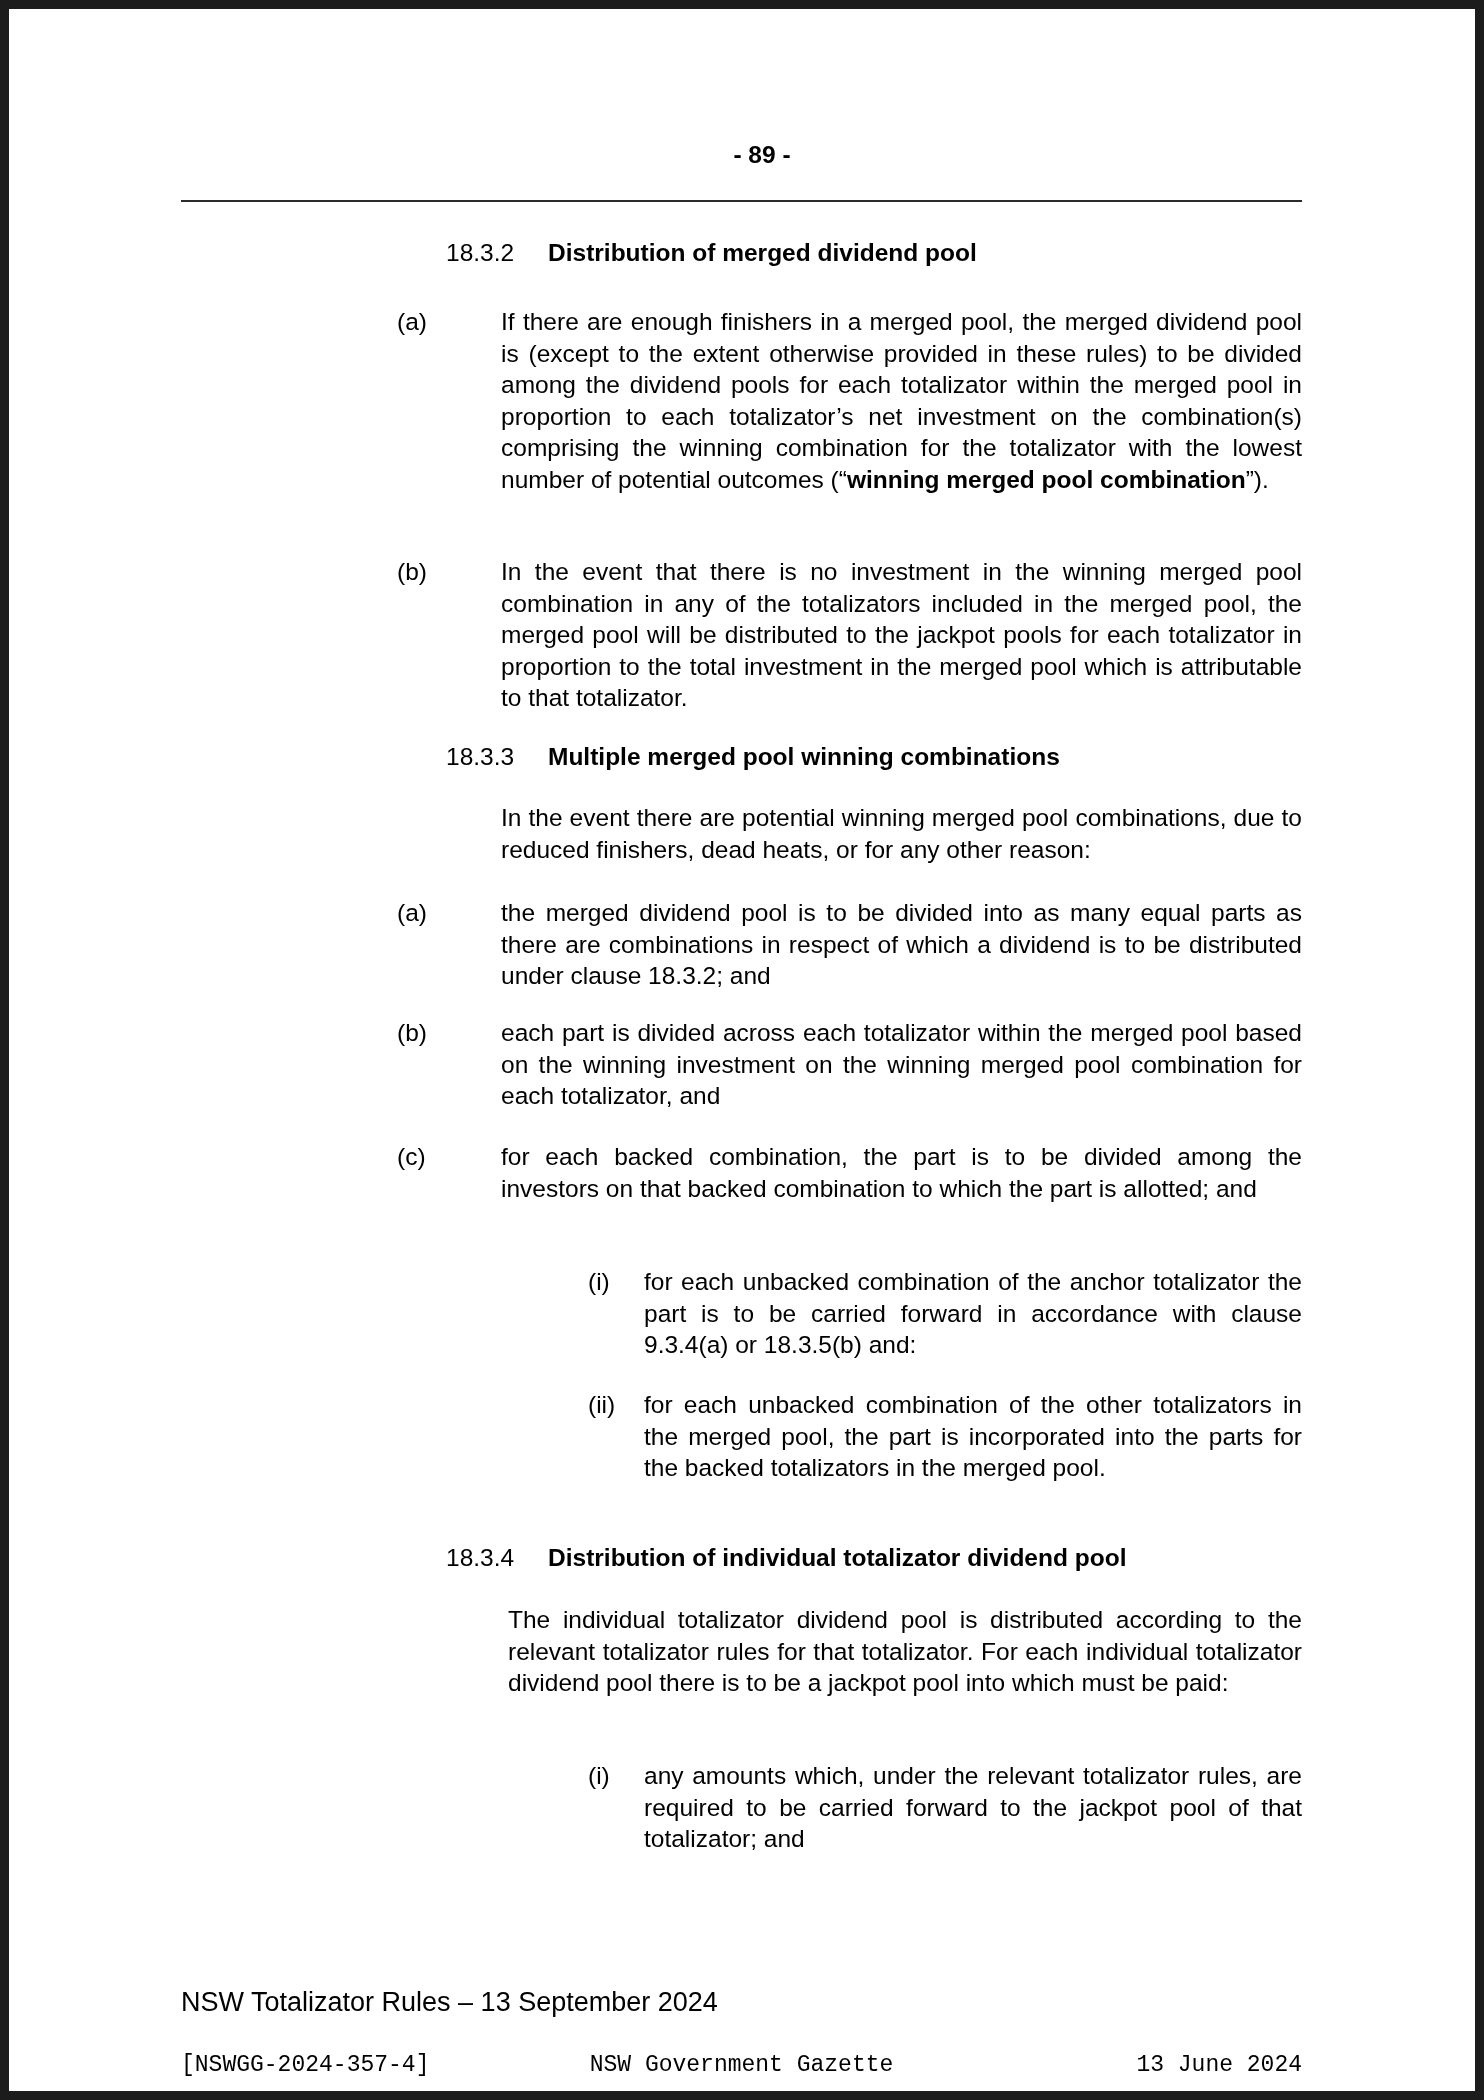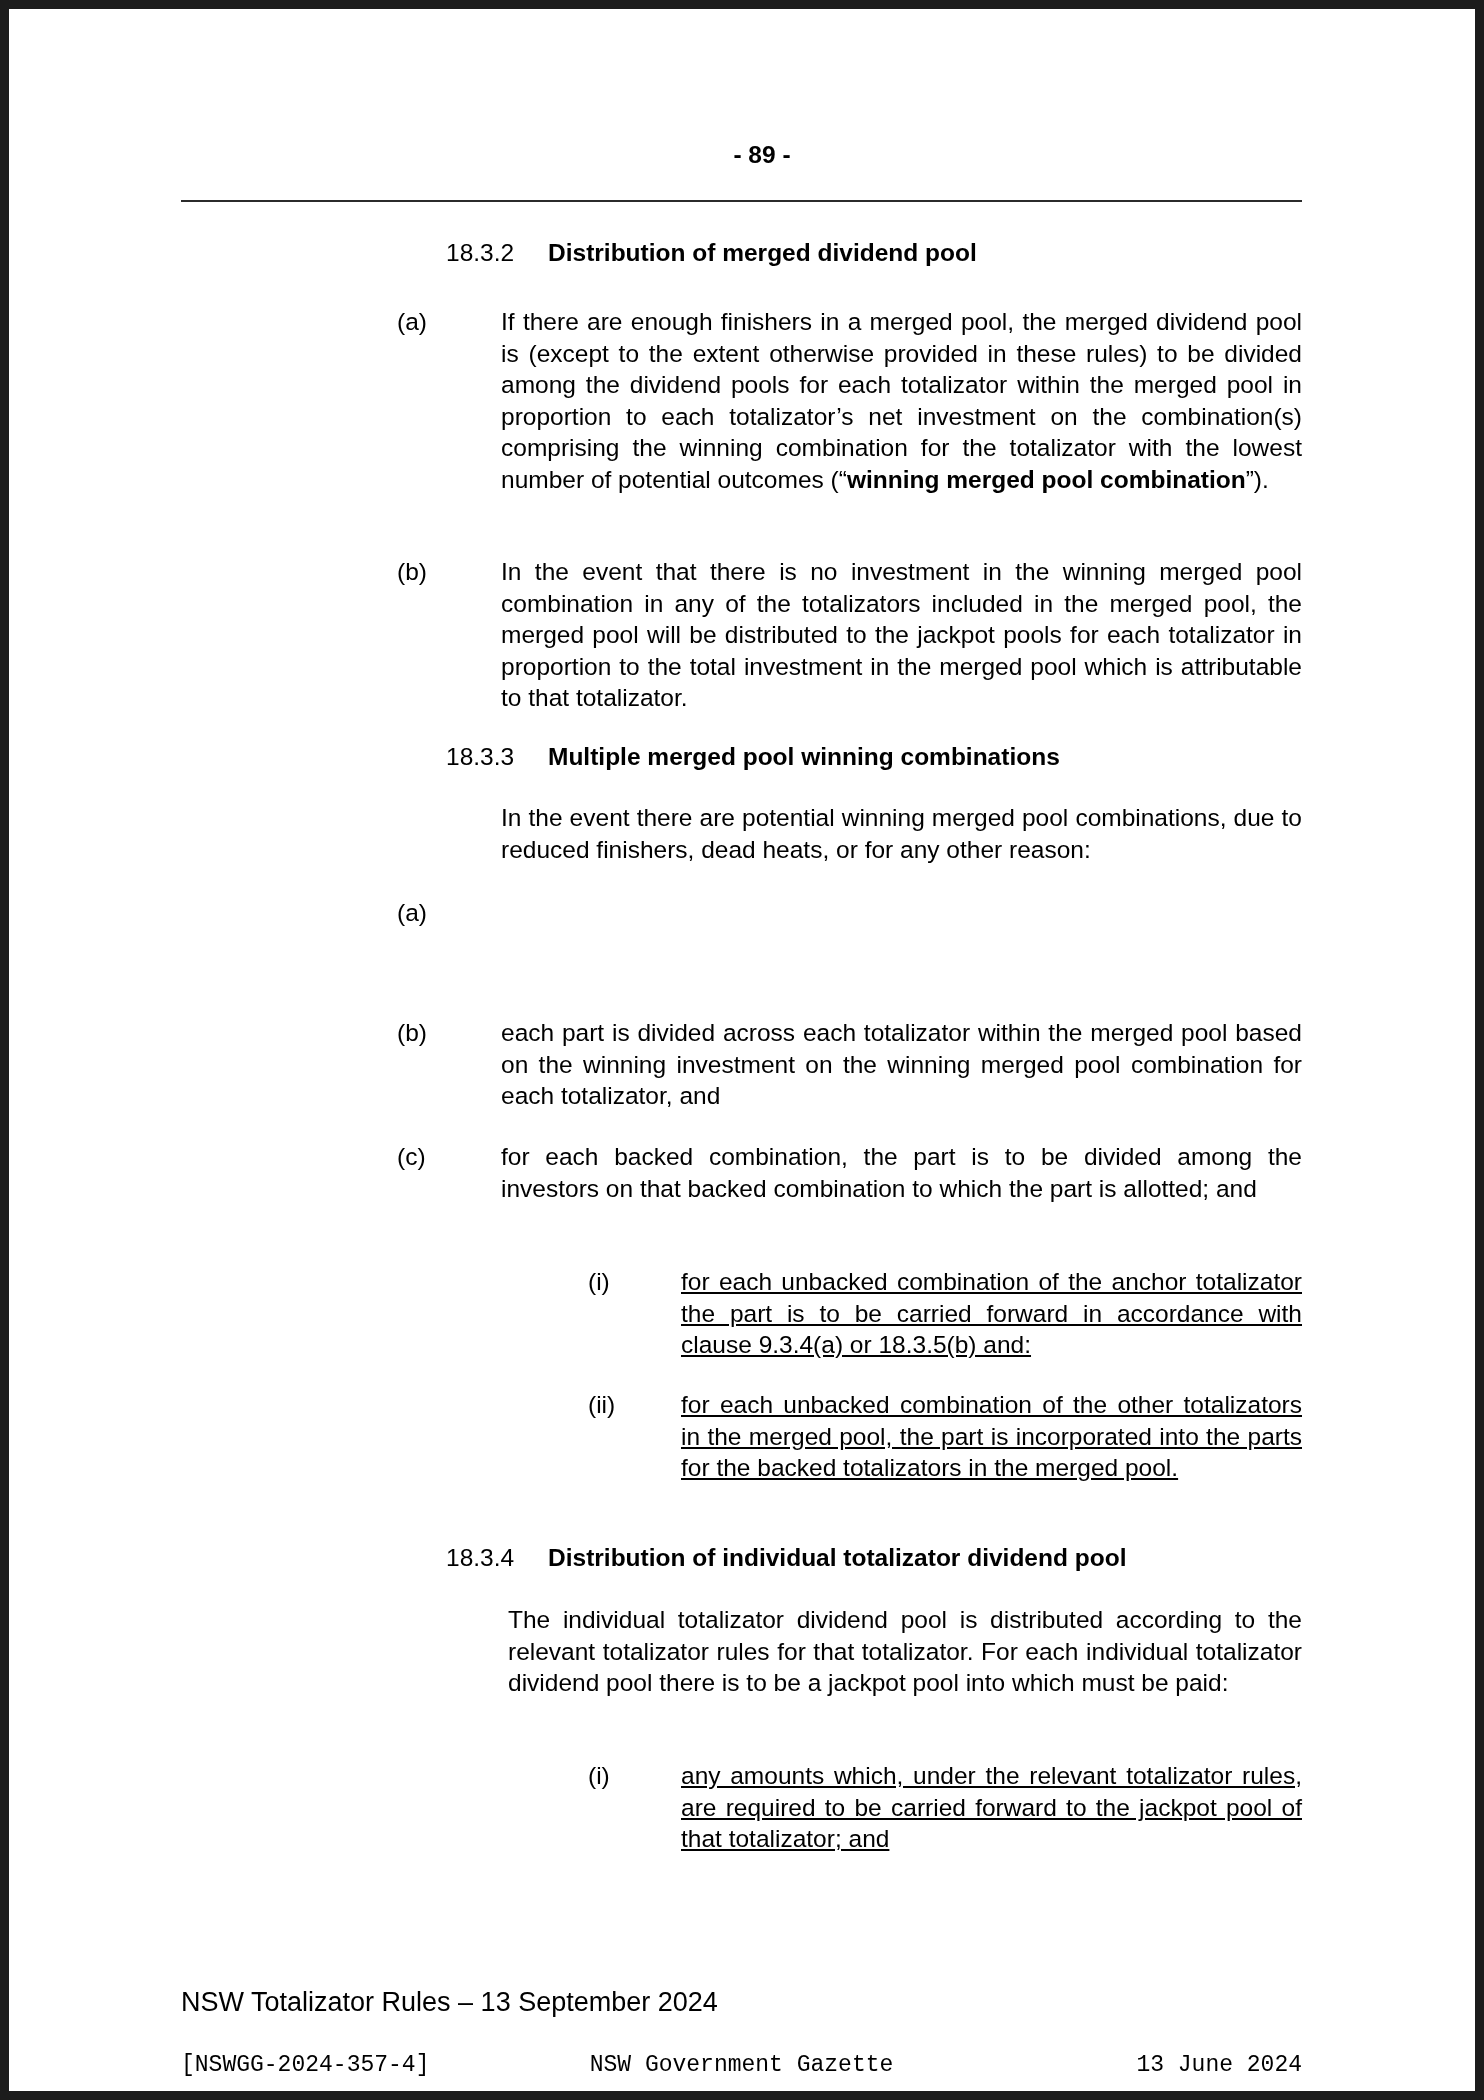--- a/index.html
+++ b/index.html
@@ -20,21 +20,21 @@
 
   .heading { font-weight: bold; }
   .heading .hnum { display: inline-block; width: 102px; font-weight: normal; }
 
   .para { left: 388px; width: 905px; }
   .para .plabel { position: absolute; left: 0; top: 0; }
   .para .ptext { margin-left: 104px; text-align: justify; }
 
   .sub { left: 579px; width: 714px; }
   .sub .plabel { position: absolute; left: 0; top: 0; }
-  .sub .ptext { margin-left: 93px; text-align: justify; text-decoration: underline; }
+  .sub .ptext { margin-left: 56px; text-align: justify; }
 
   .intro { text-align: justify; }
 
   .h-1832 { top: 228px; left: 437px; }
   .p-1832a { top: 297px; }
   .p-1832b { top: 547px; }
   .h-1833 { top: 732px; left: 437px; }
   .intro-1833 { top: 793px; left: 492px; width: 801px; }
   .p-1833a { top: 888px; }
   .p-1833b { top: 1008px; }
@@ -79,20 +79,21 @@
   </div>
 
   <div class="blk heading h-1833">
     <span class="hnum">18.3.3</span><span class="htitle">Multiple merged pool winning combinations</span>
   </div>
 
   <div class="blk intro intro-1833">In the event there are potential winning merged pool combinations, due to reduced finishers, dead heats, or for any other reason:</div>
 
   <div class="blk para p-1833a">
     <span class="plabel">(a)</span>
+    <div class="ptext">the merged dividend pool is to be divided into as many equal parts as there are combinations in respect of which a dividend is to be distributed under clause 18.3.2; and</div>
   </div>
 
   <div class="blk para p-1833b">
     <span class="plabel">(b)</span>
     <div class="ptext">each part is divided across each totalizator within the merged pool based on the winning investment on the winning merged pool combination for each totalizator, and</div>
   </div>
 
   <div class="blk para p-1833c">
     <span class="plabel">(c)</span>
     <div class="ptext">for each backed combination, the part is to be divided among the investors on that backed combination to which the part is allotted; and</div>

